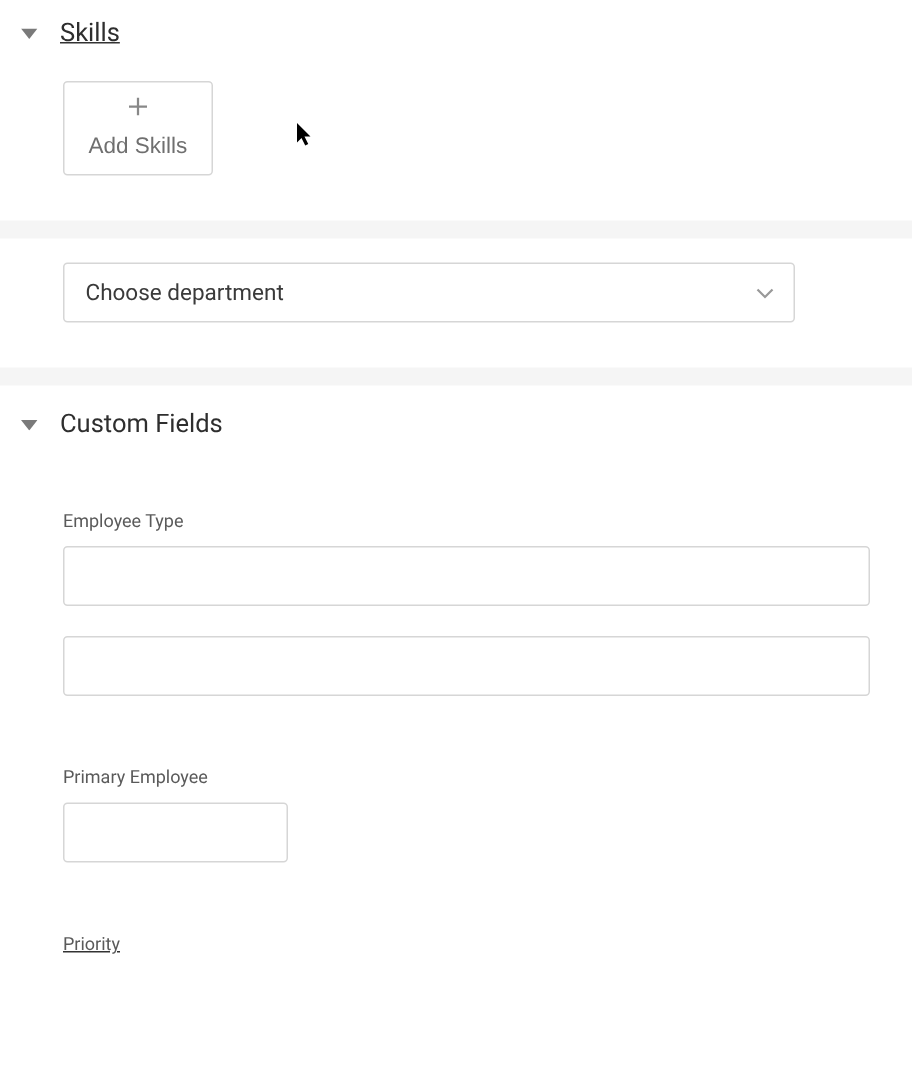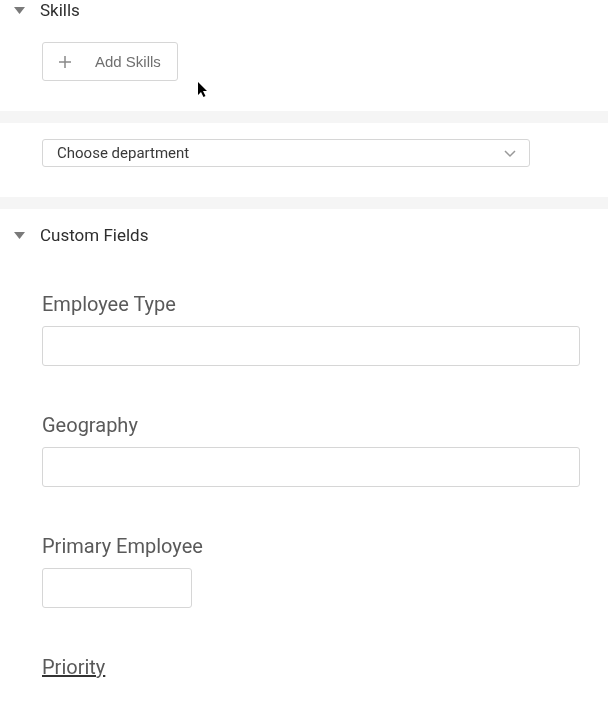--- a/index.html
+++ b/index.html
@@ -53,28 +53,29 @@
       padding-left: 42px;
       padding-right: 28px;
     }
     .divider {
       height: 12px;
       background: #f5f5f5;
     }
     .add-btn {
       display: inline-flex;
       align-items: center;
-      gap: 24px;
+      gap: 12px;
       padding: 10px 16px;
       border: 1px solid #d6d6d6;
       border-radius: 3px;
       background: #fff;
       color: #6f6f6f;
       font-size: 15px;
       cursor: pointer;
+      flex-direction: column;
     }
     .plus-icon {
       display: inline-flex;
       align-items: center;
       justify-content: center;
     }
     .plus-icon svg {
       width: 12px;
       height: 12px;
       stroke: #888;
@@ -84,21 +85,21 @@
     .select-row {
       display: flex;
       gap: 12px;
       padding-right: 50px;
     }
     .select-box {
       flex: 1;
       position: relative;
       border: 1px solid #d6d6d6;
       border-radius: 3px;
-      height: 28px;
+      height: 40px;
       display: flex;
       align-items: center;
       padding: 12px 14px;
       background: #fff;
       cursor: pointer;
     }
     .select-label {
       color: #3a3a3a;
       font-size: 15px;
     }
@@ -114,21 +115,21 @@
       height: 14px;
       stroke: #999;
       stroke-width: 1.5;
       fill: none;
     }
     .field {
       margin-bottom: 20px;
     }
     .field-label {
       color: #5a5a5a;
-      font-size: 20px;
+      font-size: 12px;
       margin-bottom: 10px;
       font-weight: 400;
       margin-top: 47px;
     }
     .field-input {
       width: 100%;
       height: 40px;
       border: 1px solid #d6d6d6;
       border-radius: 3px;
       background: #fff;
@@ -141,22 +142,23 @@
     }
     .cursor {
       position: absolute;
       left: 198px;
       top: 82px;
       font-size: 14px;
       color: #000;
       pointer-events: none;
     }
     .skills-section {
-      padding-top: 0;
+      padding-top: 12px;
       position: relative;
+      text-decoration: underline;
     }
   </style>
 </head>
 <body>
 
 <div class="section skills-section">
   <div class="section-header">
     <span class="triangle-icon">
       <svg viewBox="0 0 11 7">
           <polygon points="0,0 11,0 5.5,7"></polygon>
@@ -211,21 +213,20 @@
     <span class="section-title">Custom Fields</span>
   </div>
   <div class="section-body">
 
     <div class="field">
       <div class="field-label">Employee Type</div>
       <input class="field-input" type="text" value="" style="">
     </div>
 
     <div class="field">
-      <div class="field-label">Geography</div>
       <input class="field-input" type="text" value="" style="">
     </div>
 
     <div class="field">
       <div class="field-label">Primary Employee</div>
       <input class="field-input field-input-sm" type="text" value="" style="">
     </div>
 
 
     <div class="field" style="margin-bottom:0;text-decoration:underline;">

